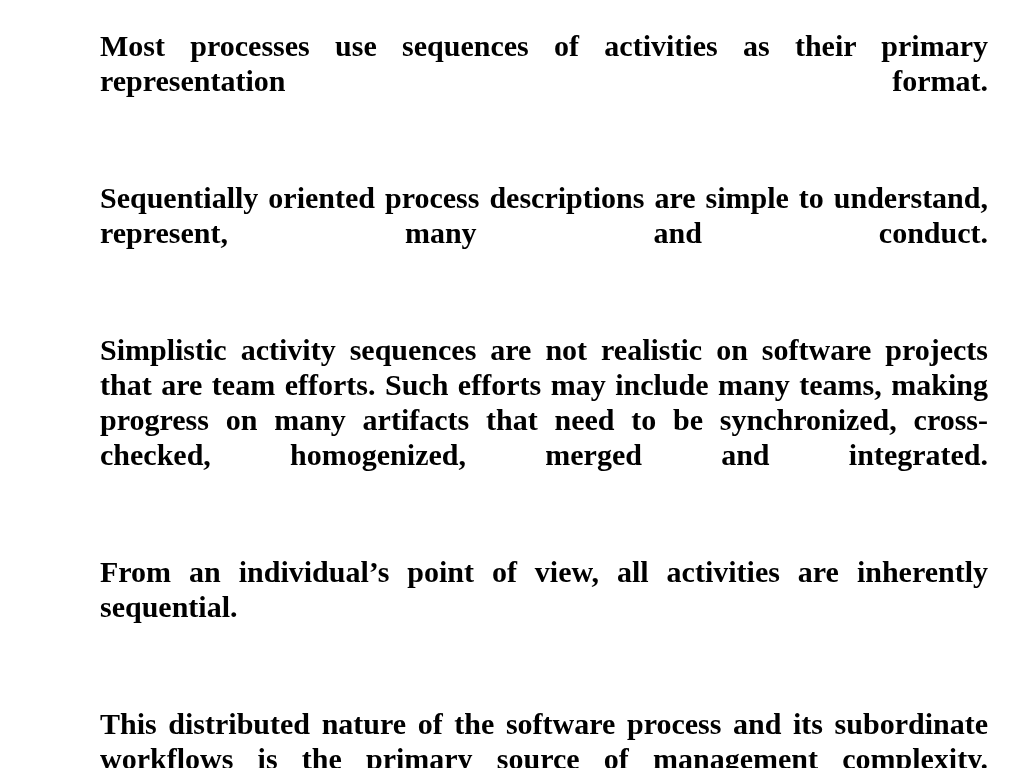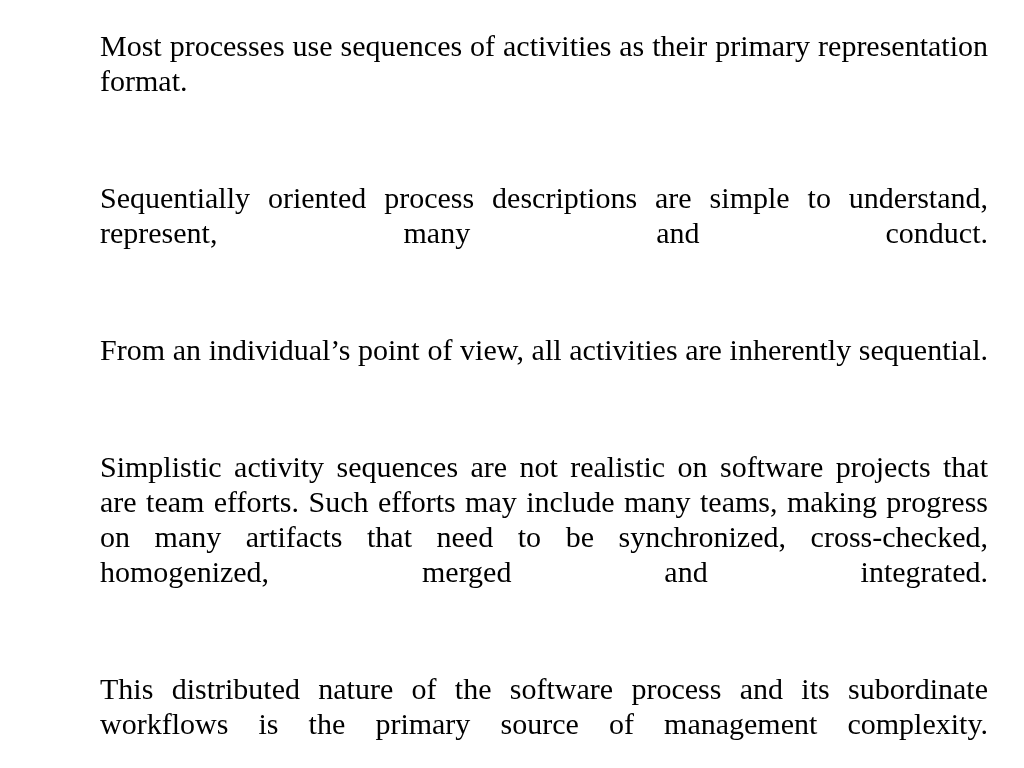--- a/index.html
+++ b/index.html
@@ -34,20 +34,21 @@
   .para {
     font-size: 30px;
     line-height: 35px;
     text-align: justify;
     text-justify: inter-word;
     margin: 0 0 47px 0;
     color: #000000;
     -webkit-hyphens: none;
     hyphens: none;
     word-spacing: 0px;
+    font-weight: bold;
   }
 
   
   .para:last-child {
     margin-bottom: 0;
   }
 
   
   .para::after {
     content: "";
@@ -58,20 +59,20 @@
 </head>
 <body>
 
 <div class="slide">
   <div class="content-block">
 
     <p class="para">Most processes use sequences of activities as their primary representation format.</p>
 
     <p class="para">Sequentially oriented process descriptions are simple to understand, represent, many and conduct.</p>
 
+    <p class="para">Simplistic activity sequences are not realistic on software projects that are team efforts. Such efforts may include many teams, making progress on many artifacts that need to be synchronized, cross-checked, homogenized, merged and integrated.</p>
+
     <p class="para">From an individual’s point of view, all activities are inherently sequential.</p>
-
-    <p class="para">Simplistic activity sequences are not realistic on software projects that are team efforts. Such efforts may include many teams, making progress on many artifacts that need to be synchronized, cross-checked, homogenized, merged and integrated.</p>
 
     <p class="para">This distributed nature of the software process and its subordinate workflows is the primary source of management complexity.</p>
 
   </div>
 </div>
 
 </body></html>

